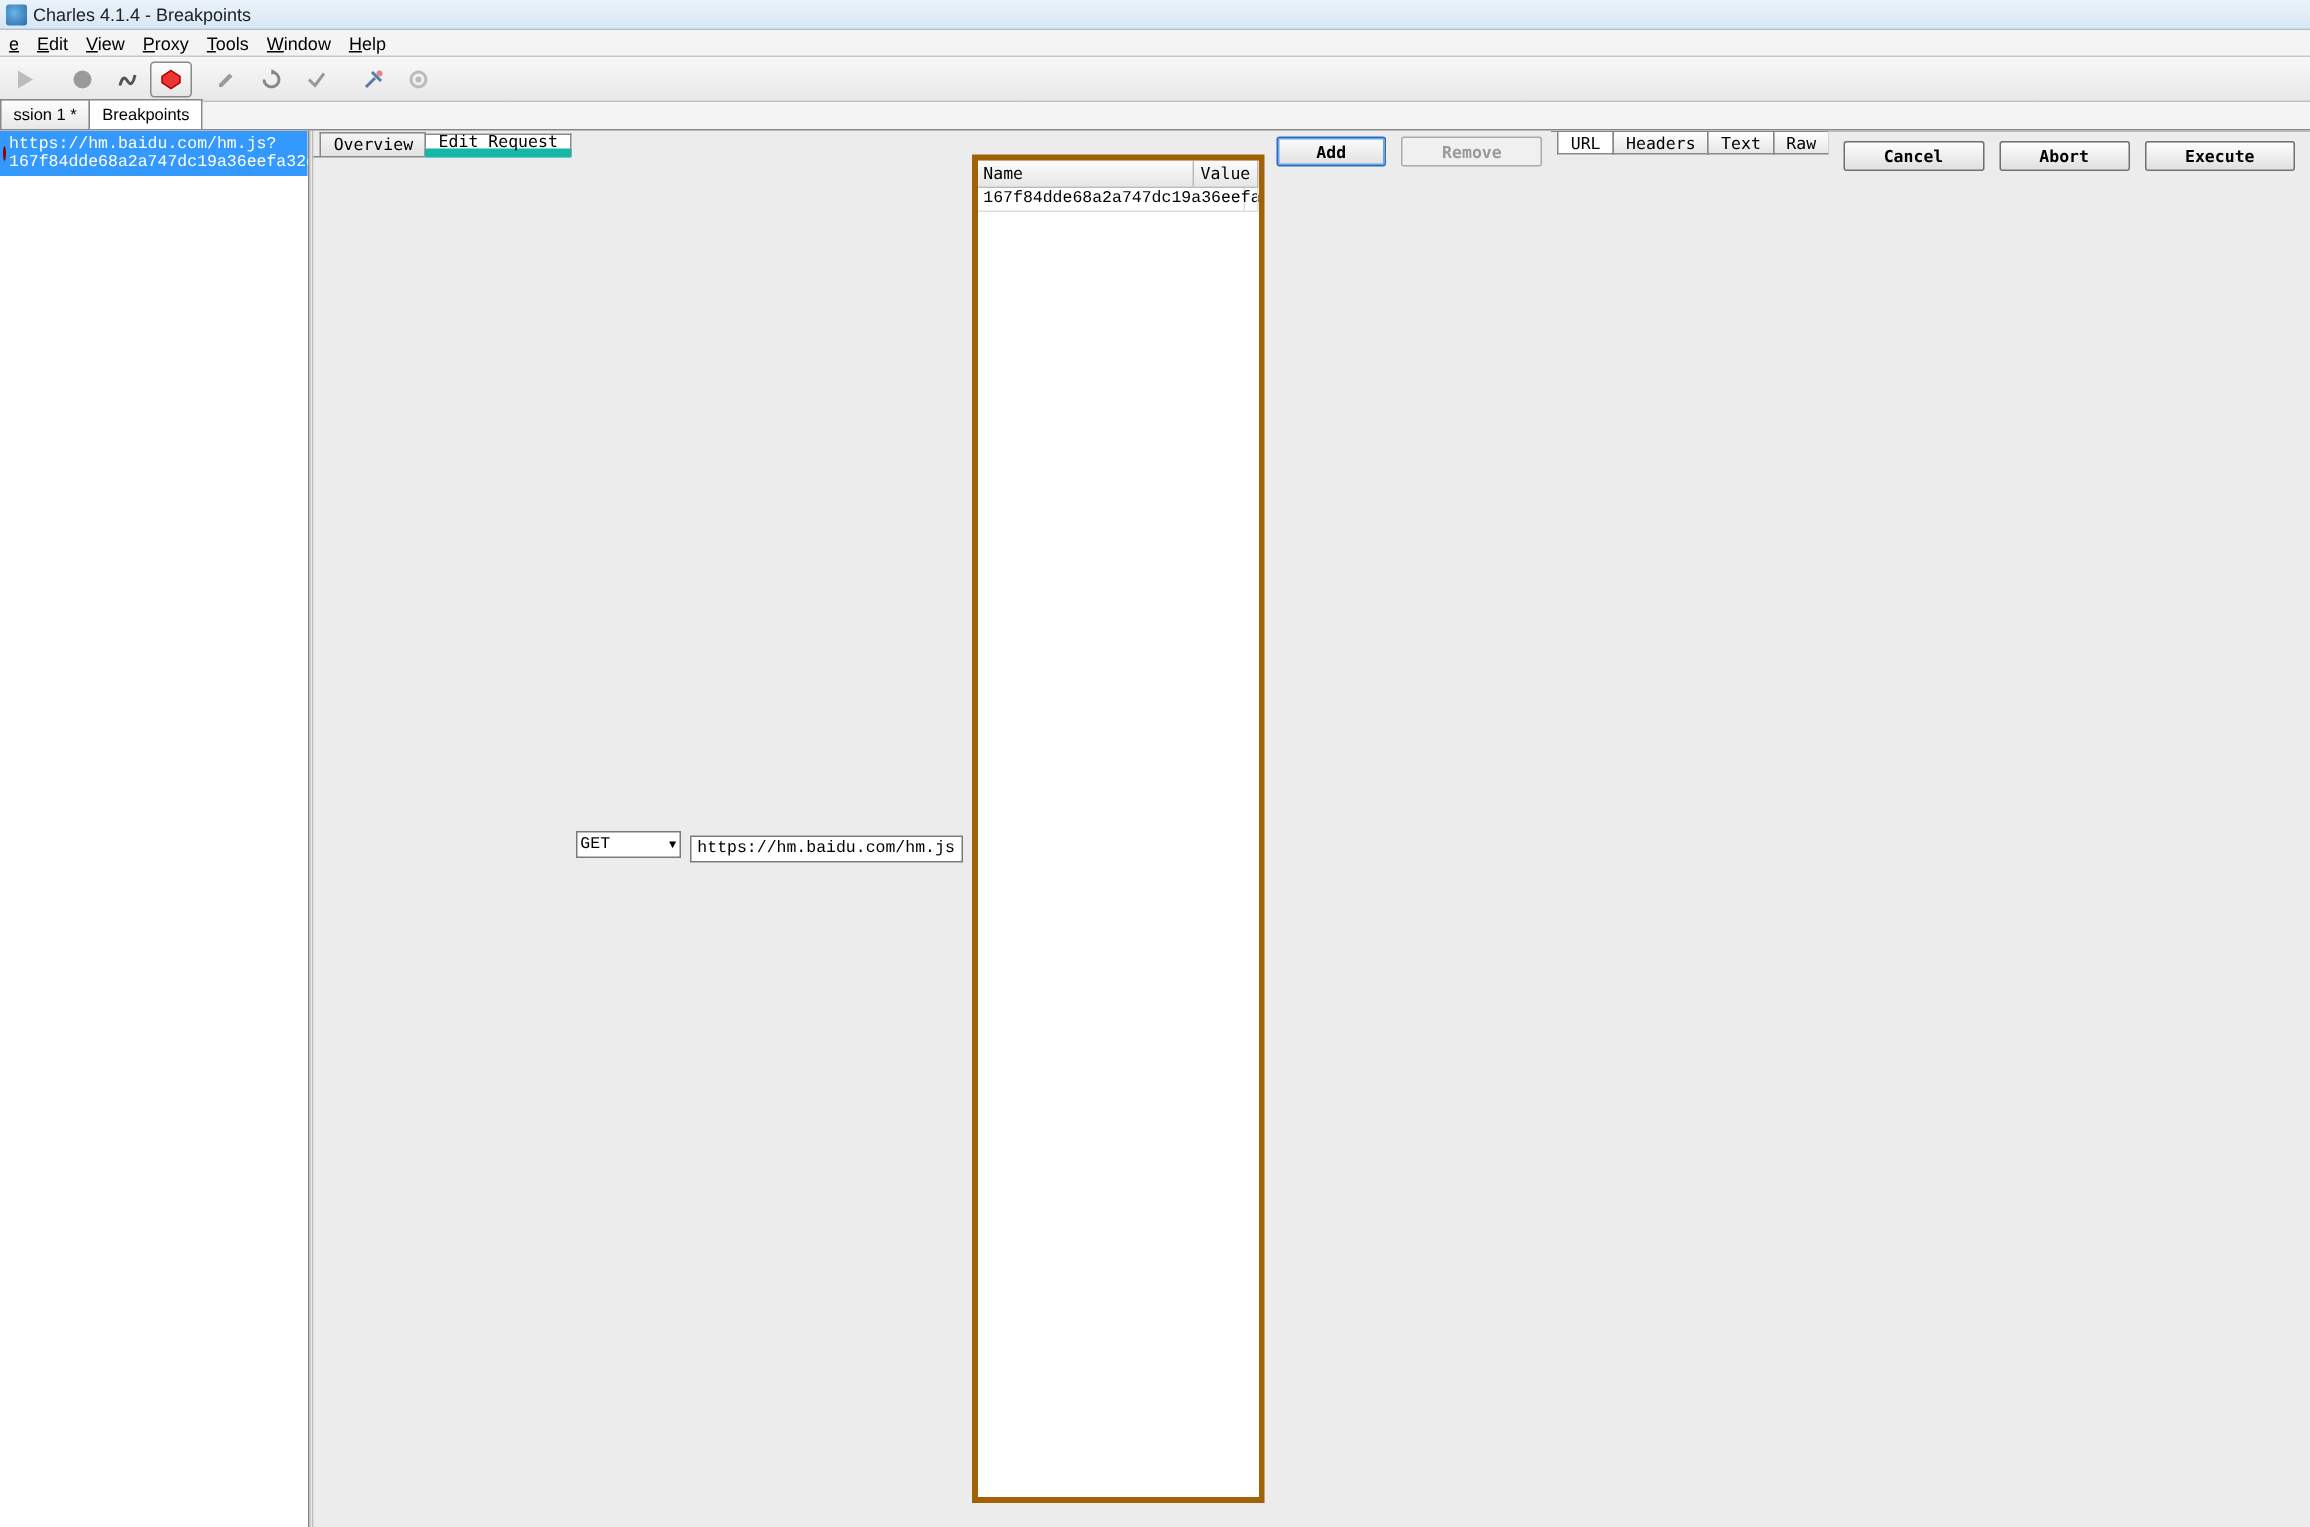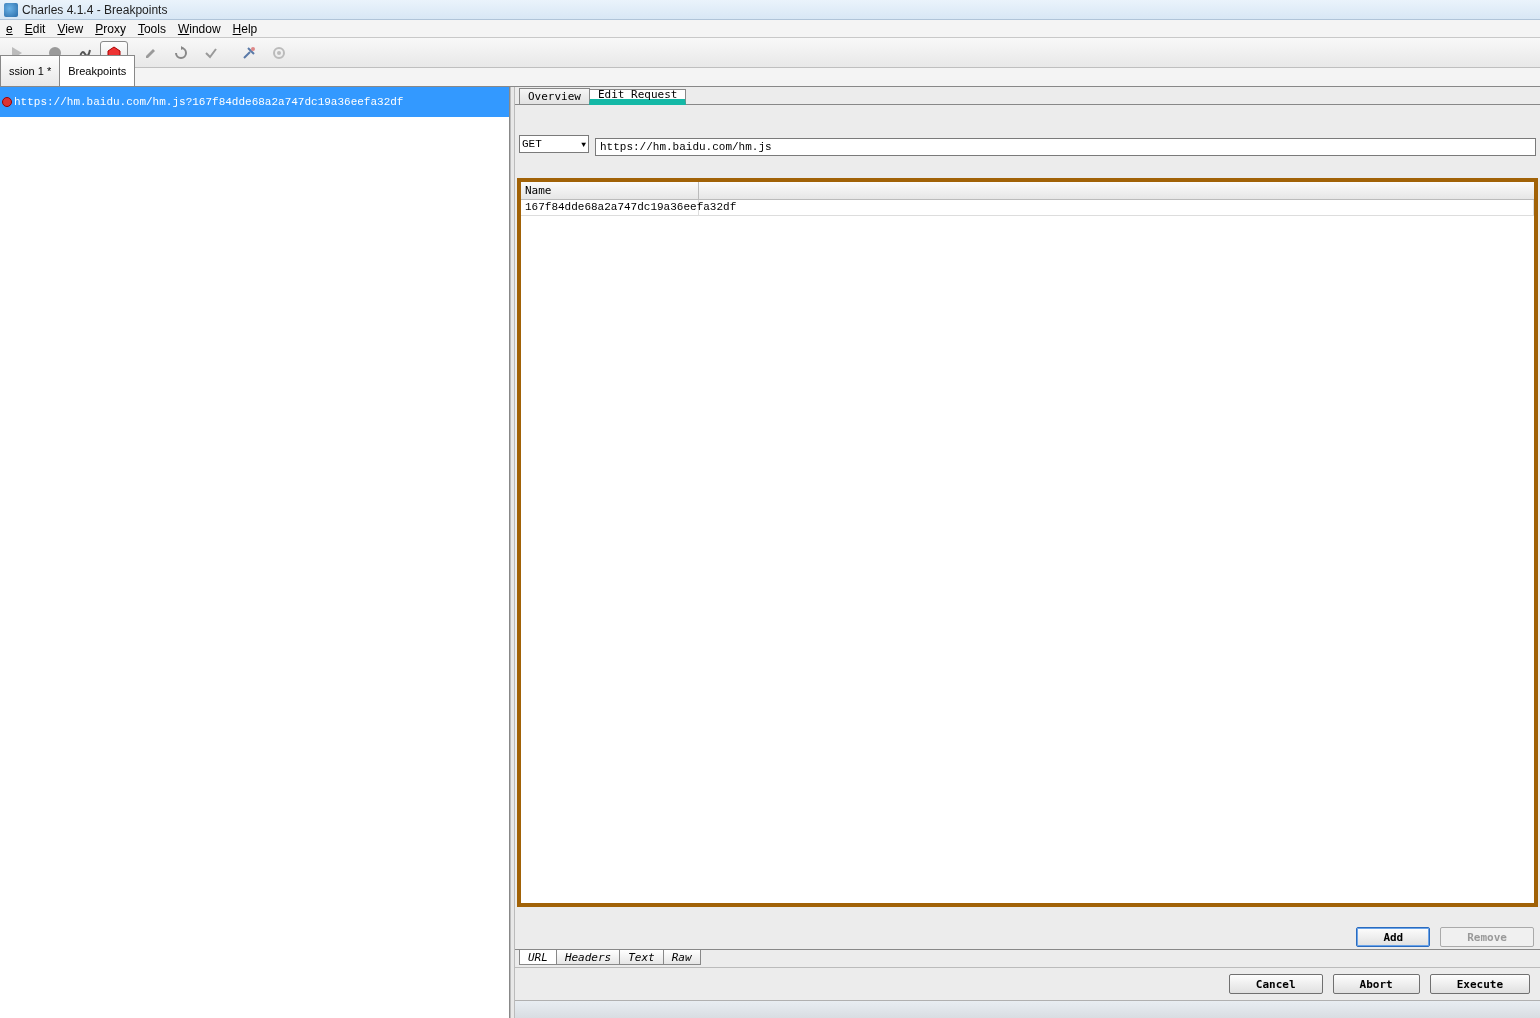--- a/index.html
+++ b/index.html
@@ -71,21 +71,21 @@
   padding-left: 0;
   background: #f4f4f4;
 }
 .main-tabs .tab {
   border: 1px solid #888;
   border-bottom: none;
   background: linear-gradient(to bottom,#fdfdfd,#e8e8e8);
   font-size: 11px;
   padding: 1px 8px;
   margin-right: -1px;
-  height: 31px;
+  height: 20px;
   display: flex; align-items: center;
 }
 .main-tabs .tab.active { background: #fff; }
 .workarea {
   flex: 1;
   display: flex;
   border-top: 1px solid #888;
   min-height: 0;
 }
 .left-pane {
@@ -110,21 +110,21 @@
 .splitter {
   width: 5px;
   background: #e8e8e8;
   border-left: 1px solid #bbb;
   border-right: 1px solid #bbb;
   cursor: col-resize;
 }
 .right-pane {
   flex: 1;
   display: flex;
-  flex-direction: column;
+  flex-direction: row;
   background: #ececec;
 }
 .right-tabs {
   display: flex;
   height: 18px;
   border-bottom: 1px solid #888;
   padding-left: 4px;
   align-items: flex-end;
 }
 .right-tabs .rtab {
@@ -232,21 +232,21 @@
 }
 .bottom-tabs .btab {
   border: 1px solid #888;
   border-top: none;
   font-size: 11px;
   padding: 1px 8px;
   background: linear-gradient(to bottom,#fff,#e6e6e6);
   margin-right: -1px;
   font-family: "SimSun", monospace;
   height: 15px;
-  display:flex; align-items:center;font-style:italic;
+  display:flex; align-items:center;
 }
 .bottom-tabs .btab.active { background: #fff; }
 .action-row {
   display: flex;
   justify-content: flex-end;
   gap: 10px;
   padding: 6px 10px;
   border-top: 1px solid #bbb;
   background: #ececec;
 }
@@ -349,20 +349,21 @@
     <div class="method-row">
       <div class="method-select">
         <span>GET</span>
         <span class="arrow">▼</span>
       </div>
       <div class="url-input">https://hm.baidu.com/hm.js</div>
     </div>
     <div class="param-table">
       <div class="thead">
         <div class="th name">Name</div>
+        <div class="th value">Value</div>
       </div>
       <div class="trow">
         <div class="td name">167f84dde68a2a747dc19a36eefa32df</div>
         <div class="td value"></div>
       </div>
     </div>
     <div class="add-remove-row">
       <div class="btn primary">Add</div>
       <div class="btn disabled">Remove</div>
     </div>

